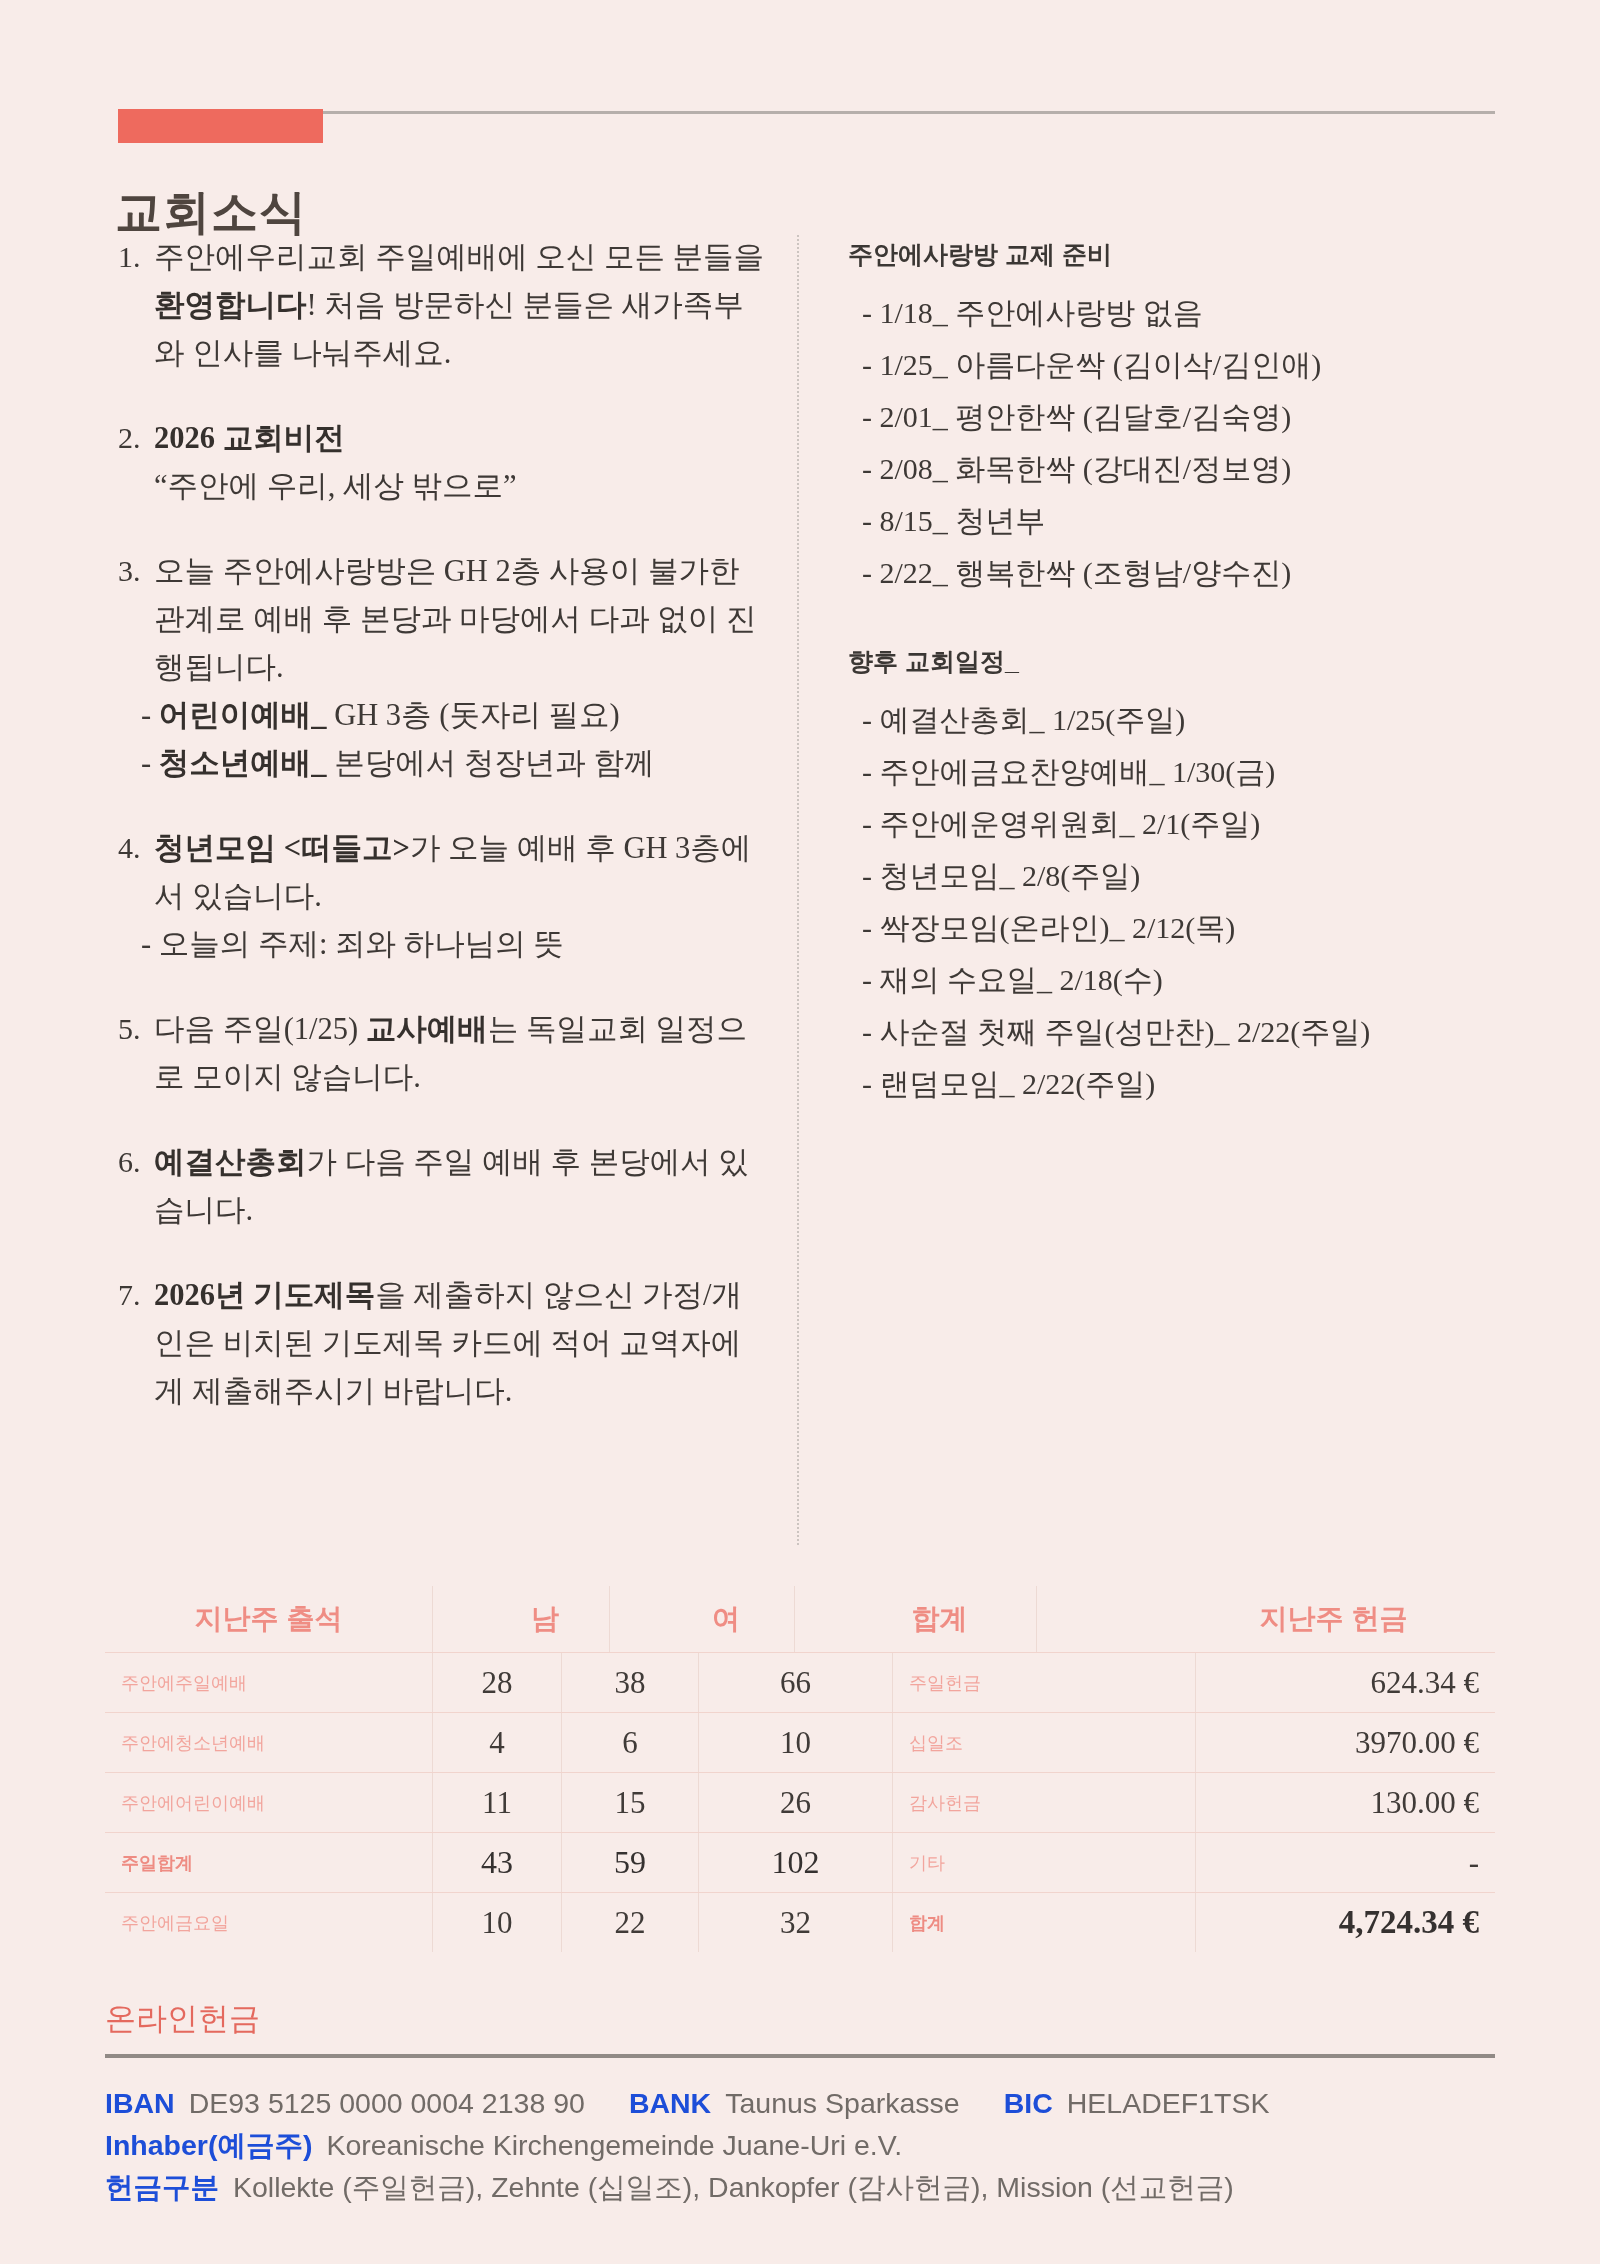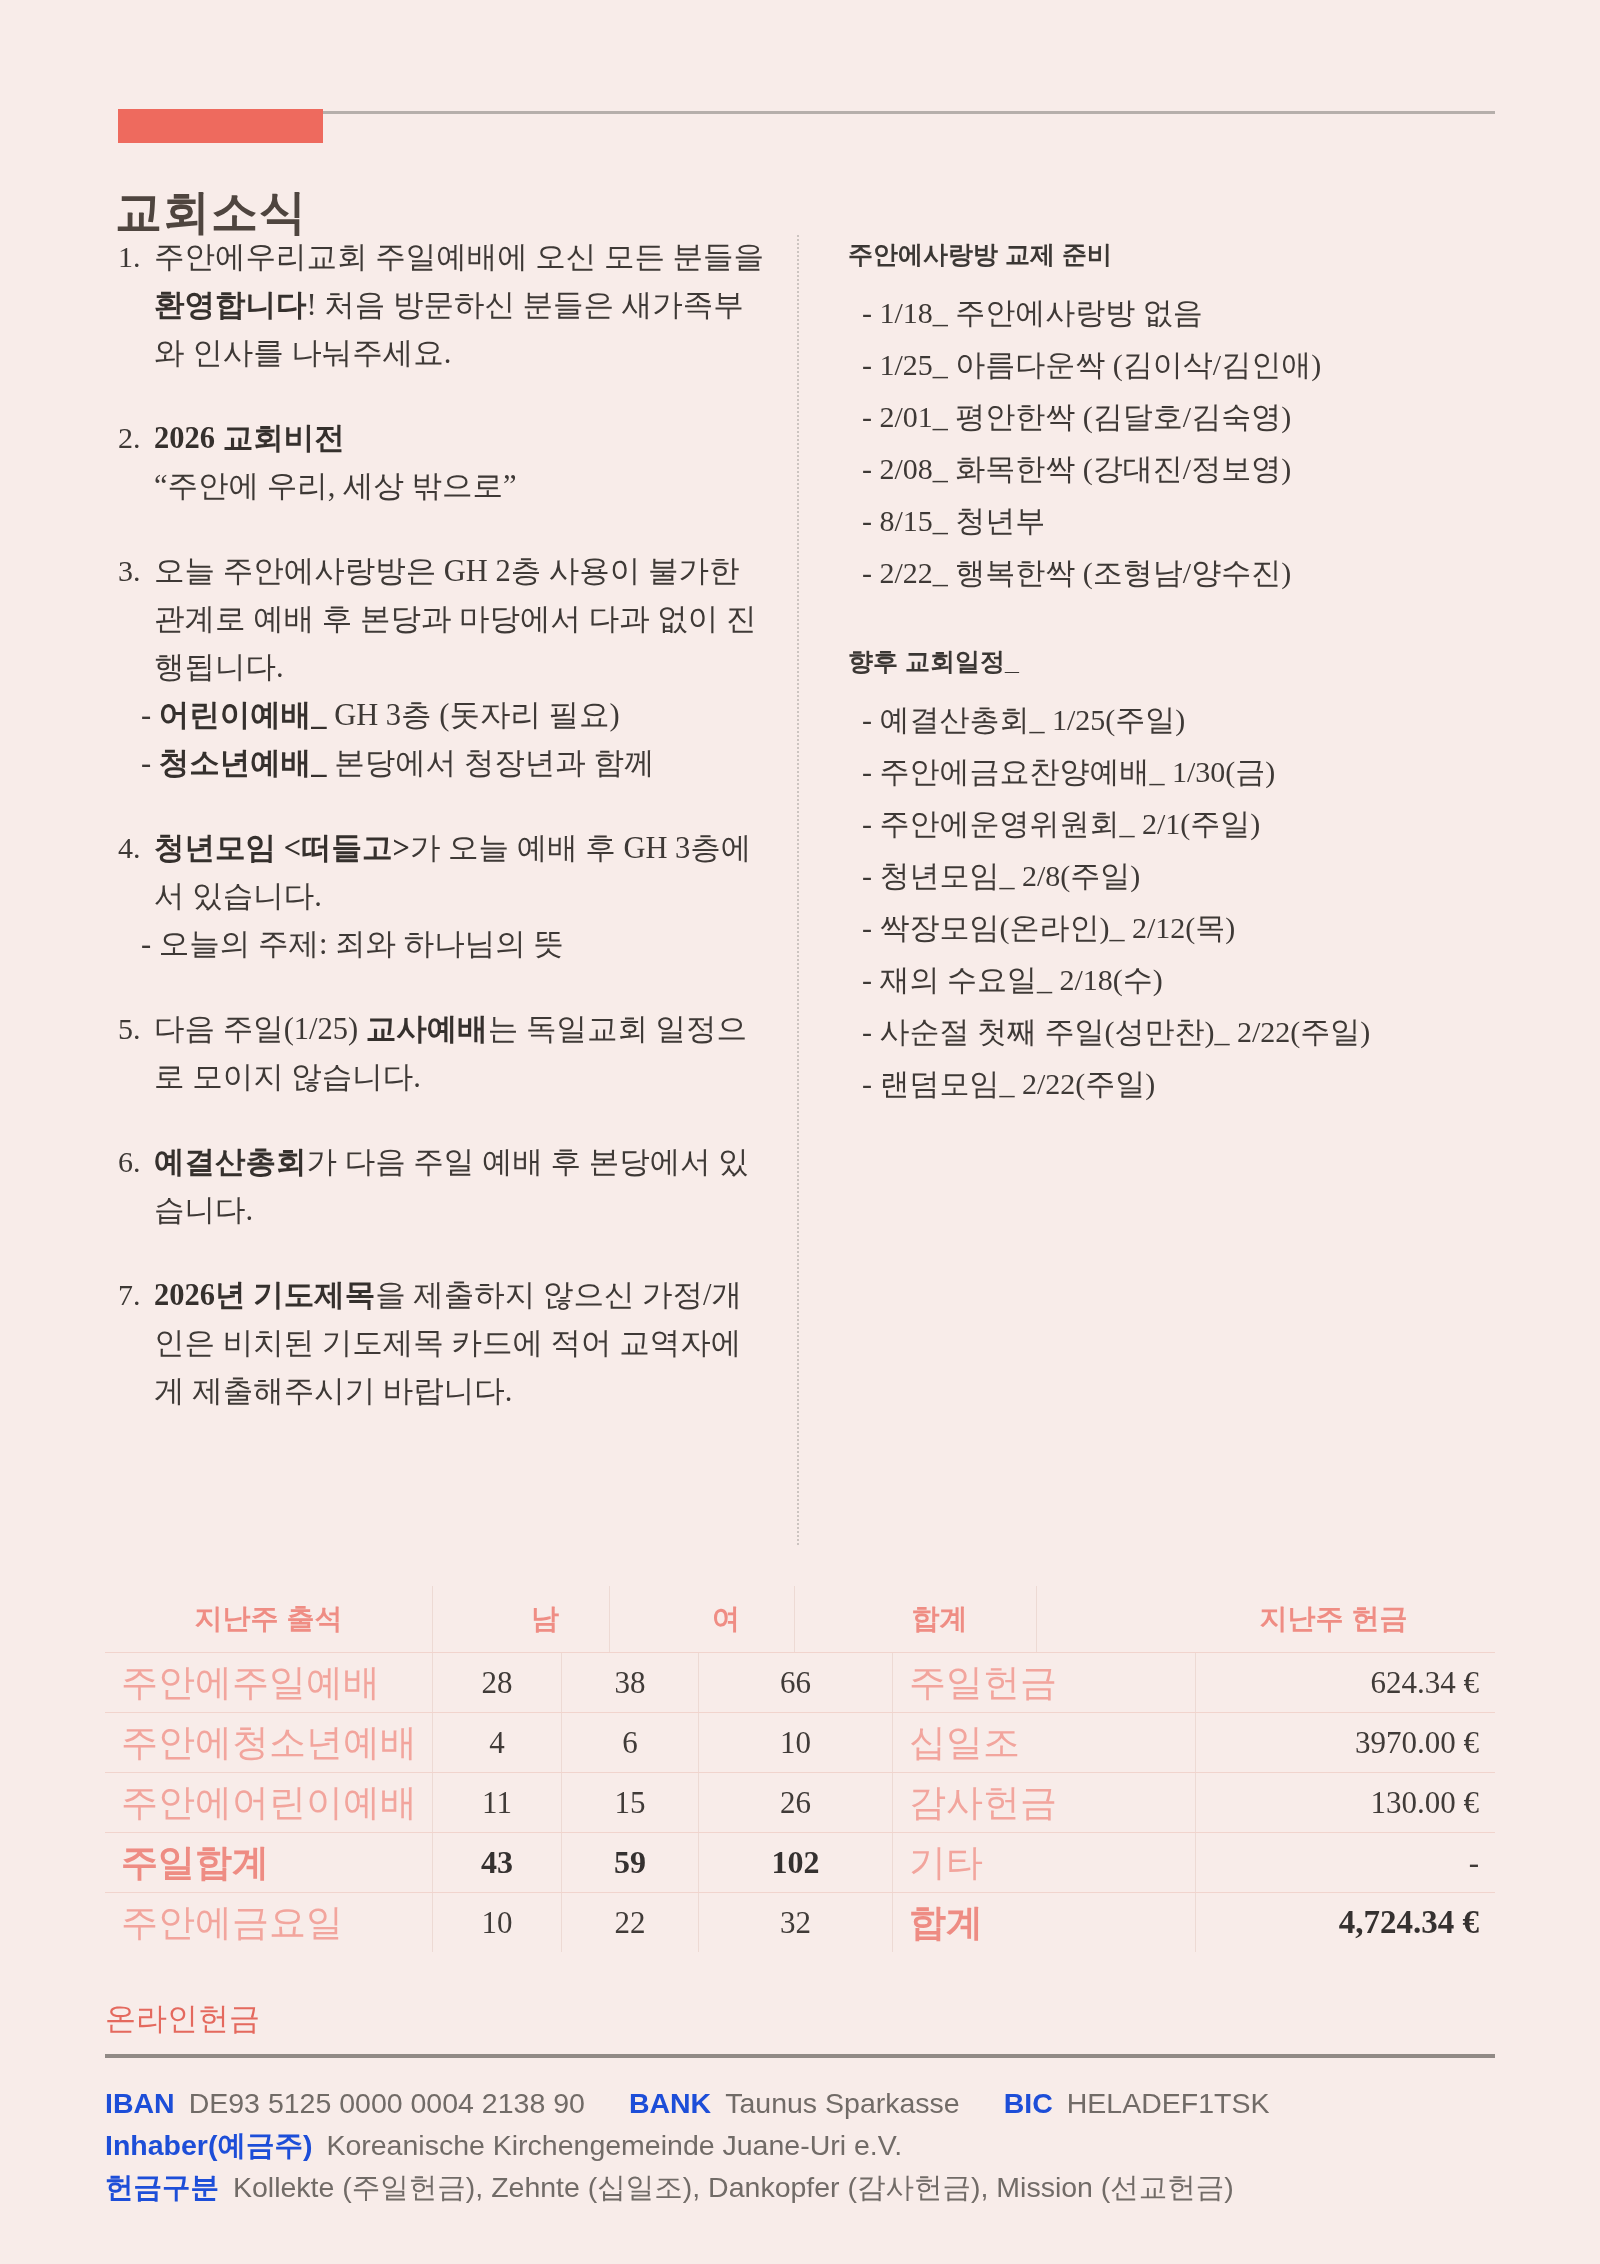--- a/index.html
+++ b/index.html
@@ -45,24 +45,24 @@
   
   .stats{position:absolute;left:105px;top:1586px;width:1390px;
     font-family:"Liberation Sans","DejaVu Sans",sans-serif;}
   .trow{display:grid;grid-template-columns:328px 129px 137px 194px 303px 1fr;}
   .trow.thead{grid-template-columns:328px 129px 137px 194px 497px;height:66px;gap:48px;}
   .trow{height:59px;border-top:1px solid #f1d4cd;}
   .trow.thead{border-top:none;}
   .cell{display:flex;align-items:center;justify-content:center;}
   .vr{border-right:1px solid #eddad4;}
   .head{color:#ef8d84;font-weight:bold;font-size:28px;}
-  .rowlabel{justify-content:flex-start;padding-left:16px;color:#f2a59d;font-size:37px;}
+  .rowlabel{justify-content:flex-start;padding-left:16px;color:#f2a59d;font-size:18px;}
   .rowlabel.strong{color:#ee8c83;font-weight:bold;}
   .numcell{font-family:"Liberation Serif","DejaVu Serif",serif;font-size:31px;color:#403b38;}
-  .numcell.strong{font-weight:bold;font-size:32px;color:#353130;text-align:right;}
+  .numcell.strong{font-weight:normal;font-size:32px;color:#353130;text-align:right;}
   .amount{justify-content:flex-end;padding-right:16px;font-family:"Liberation Serif","DejaVu Serif",serif;font-size:31px;color:#403b38;}
   .amount.strong{font-weight:bold;font-size:33px;color:#353130;}
 
   
   .online{position:absolute;left:105px;top:1998px;width:1390px;}
   .online-title{
     margin:0 0 14px 0;
     font-family:"Liberation Sans","DejaVu Sans",sans-serif;
     font-size:31px;font-weight:normal;color:#e4695e;
   }

